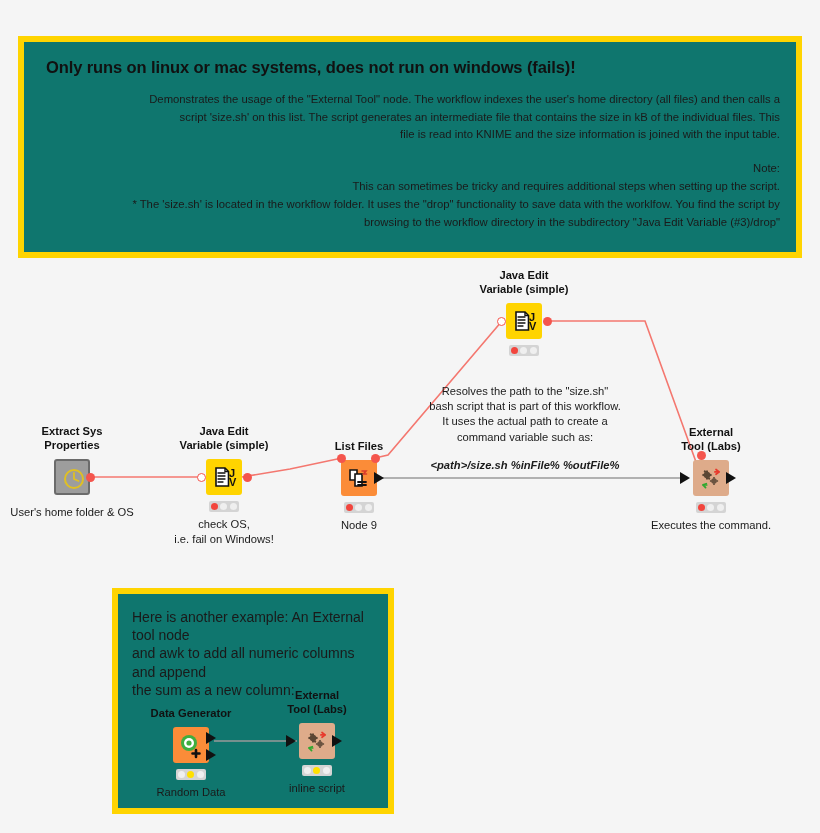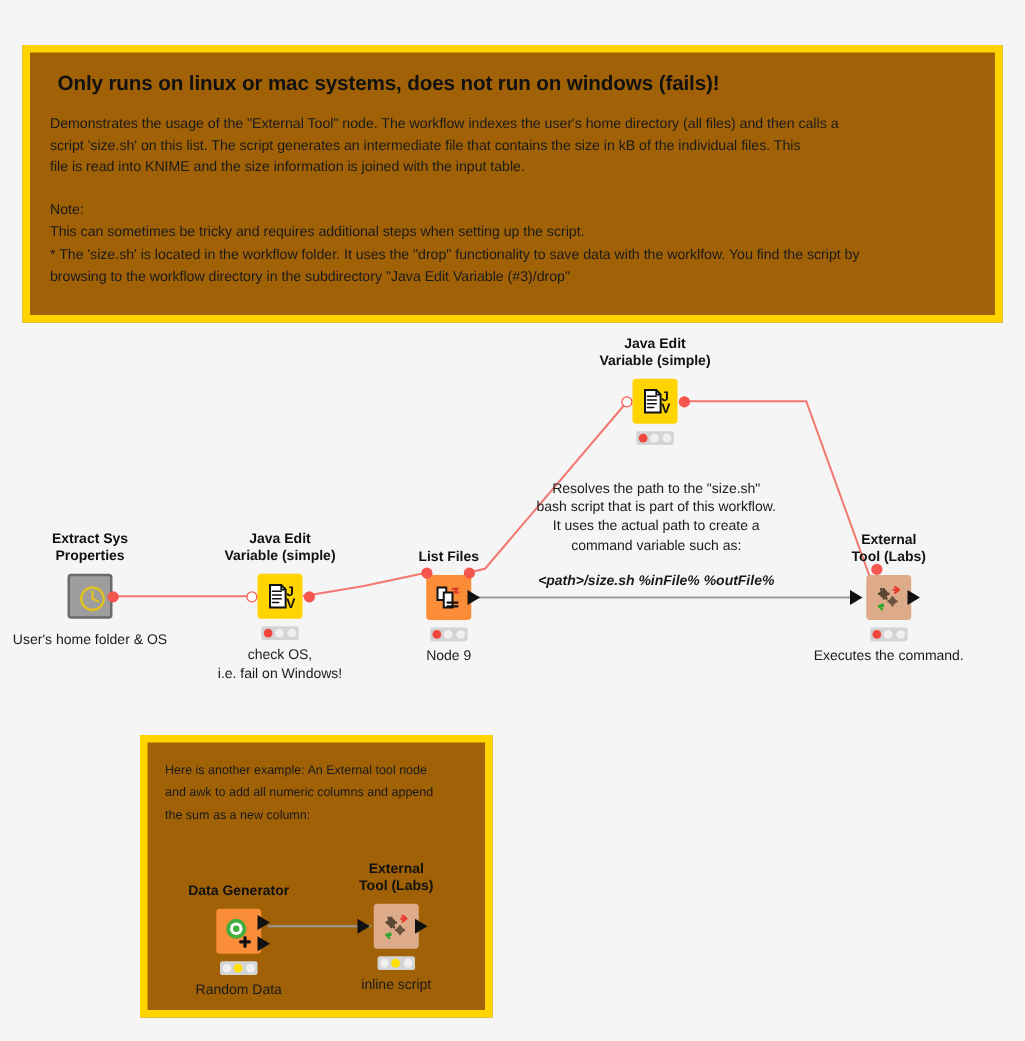--- a/index.html
+++ b/index.html
@@ -13,21 +13,21 @@
     background: #f5f5f5;
     font-family: "Liberation Sans", sans-serif;
     position: relative;
     overflow: hidden;
     -webkit-font-smoothing: antialiased;
   }
 
   
   .annotation {
     position: absolute;
-    background: #a16207;
+    background: #0f766e;
     border: 6px solid #ffd400;
     box-sizing: border-box;
   }
   #top-annotation {
     left: 18px;
     top: 36px;
     width: 784px;
     height: 222px;
     padding: 14px 16px 10px 16px;
   }
@@ -50,28 +50,29 @@
   .ann-para {
     font-size: 11.3px;
     line-height: 17.6px;
     color: #1a1a1a;
   }
   .ann-para.gap {
     margin-top: 16px;
   }
   .ann-line {
     white-space: nowrap;
+    text-align: right;
   }
   .note-head {
     margin-bottom: 1px;
   }
 
   
   .bottom-text {
-    font-size: 10px;
+    font-size: 14px;
     line-height: 18.2px;
     color: #1a1a1a;
   }
 
   
   #workflow-canvas {
     position: absolute;
     left: 0;
     top: 0;
     width: 820px;

